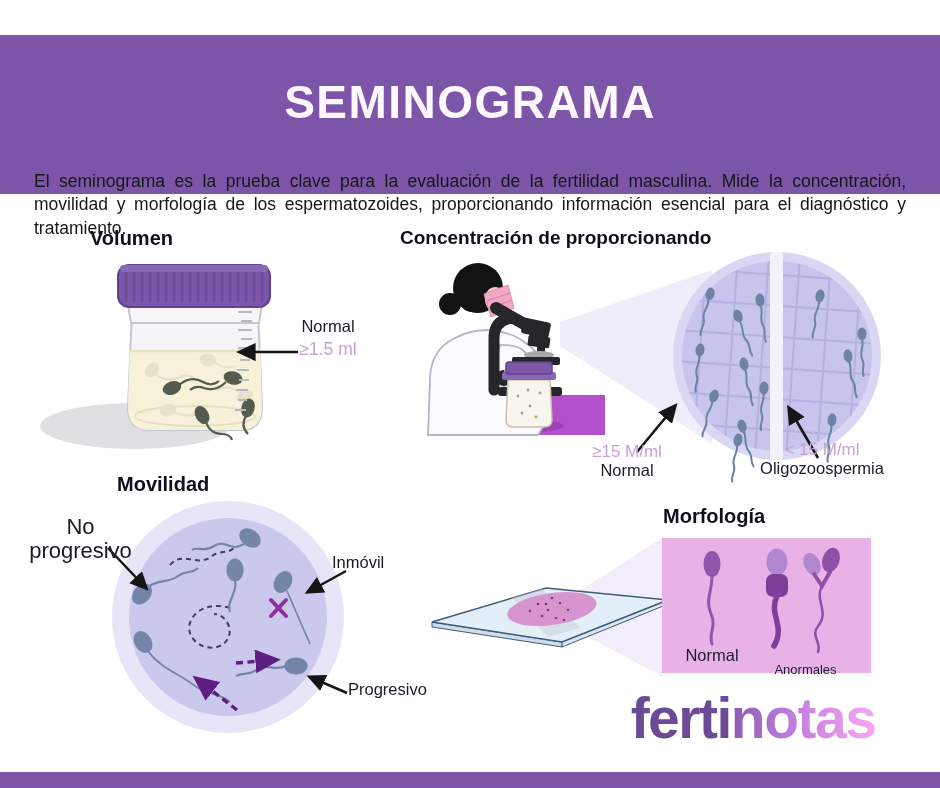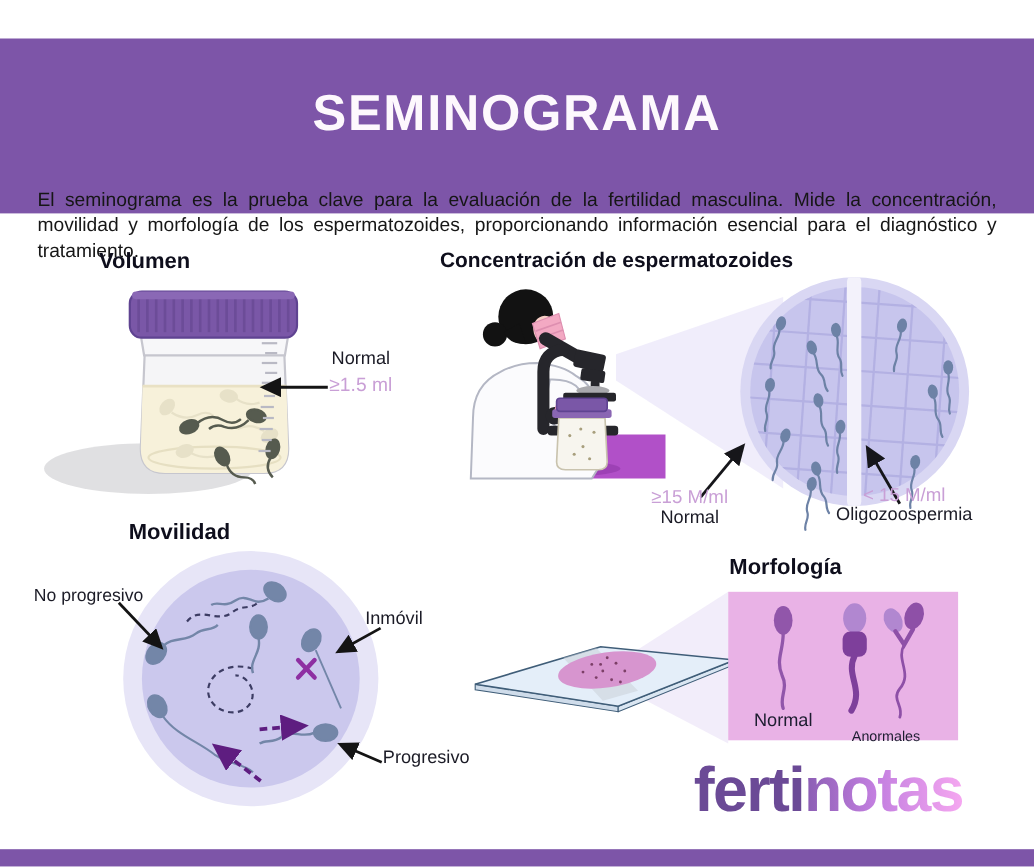--- a/index.html
+++ b/index.html
@@ -108,21 +108,21 @@
       <line x1="196" y1="140" x2="208" y2="140"></line>
         <line x1="198" y1="150" x2="207" y2="150"></line>
       <line x1="195" y1="160" x2="206" y2="160"></line>
     </g>
 
     <line x1="258" y1="102" x2="200" y2="102" stroke="#141414" stroke-width="2.6" marker-end="url(#ab)"></line>
   </svg>
   <div class="abs lbl" style="left:278px;top:317px;width:100px;font-size:16.5px;">Normal</div>
   <div class="abs lilac" style="left:278px;top:339px;width:100px;font-size:17.5px;">≥1.5 ml</div>
 
-  <div class="abs sec-title" style="left:400px;top:227px;width:440px;">Concentración de espermatozoides</div>
+  <div class="abs sec-title" style="left:400px;top:227px;width:440px;">Concentración de proporcionando</div>
 
   <svg class="abs" style="left:400px;top:250px;" width="540" height="235" viewBox="0 0 540 235">
     <defs>
       <marker id="ab2" markerWidth="9" markerHeight="9" refX="6" refY="3.5" orient="auto">
         <path d="M0,0 L7.5,3.5 L0,7 Z" fill="#16161a"></path>
       </marker>
       <clipPath id="clipInner">
           <circle cx="377" cy="106" r="95"></circle>
         </clipPath>
       <clipPath id="clipOuter">
@@ -276,21 +276,21 @@
       <line x1="206" y1="173" x2="244" y2="170" marker-end="url(#ap)"></line>
       <line x1="207" y1="220" x2="168" y2="190" marker-end="url(#ap)"></line>
     </g>
 
     <g stroke="#141414" stroke-width="2.5">
       <line x1="78" y1="58" x2="116" y2="98" marker-end="url(#ab3)"></line>
       <line x1="316" y1="81" x2="278" y2="102" marker-end="url(#ab3)"></line>
       <line x1="317" y1="203" x2="280" y2="187" marker-end="url(#ab3)"></line>
     </g>
   </svg>
-  <div class="abs lbl" style="left:28px;top:533px;width:105px;font-size:16px;line-height:1.1;">No progresivo</div>
+  <div class="abs lbl" style="left:28px;top:515px;width:105px;font-size:22px;line-height:1.1;">No progresivo</div>
   <div class="abs lbl" style="left:332px;top:553px;width:110px;font-size:16.5px;text-align:left;">Inmóvil</div>
   <div class="abs lbl" style="left:348px;top:680px;width:110px;font-size:16.5px;text-align:left;">Progresivo</div>
 
   <div class="abs sec-title" style="left:663px;top:505px;width:200px;font-size:20px;">Morfología</div>
 
   <svg class="abs" style="left:420px;top:530px;" width="460" height="150" viewBox="0 0 460 150">
     <polygon points="145,70 242,8 242,146 162,104" fill="#efe9f9" opacity="0.8"></polygon>
     <path d="M12,92 L12,97 L142,117 L142,112 Z" fill="#cfdcea" stroke="#3f5d78" stroke-width="1"></path>
     <path d="M142,112 L248,70 L248,74 L142,117 Z" fill="#dae6f2" stroke="#3f5d78" stroke-width="1"></path>
     <polygon points="12,92 126,58 248,70 142,112" fill="#e4eef9" stroke="#3f5d78" stroke-width="1.5"></polygon>

